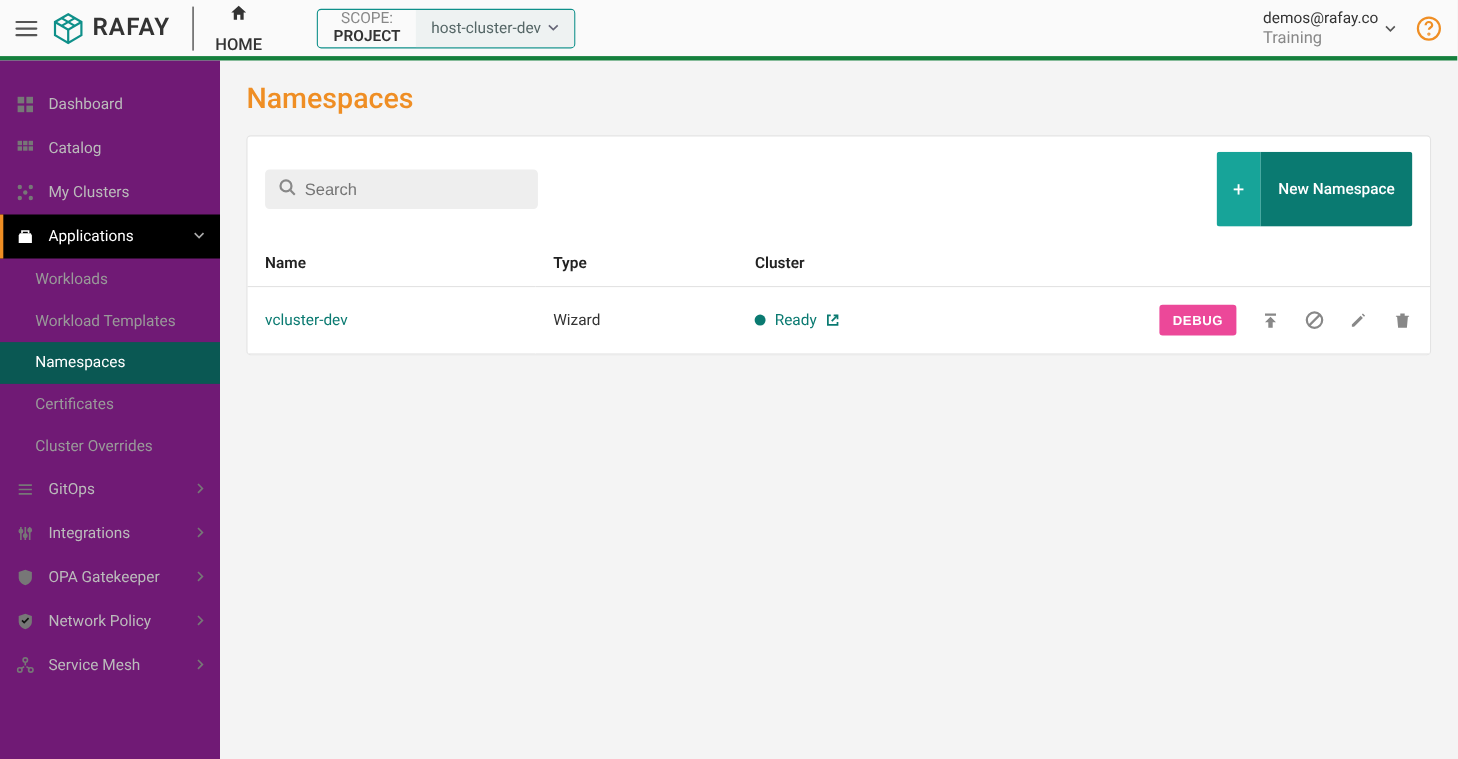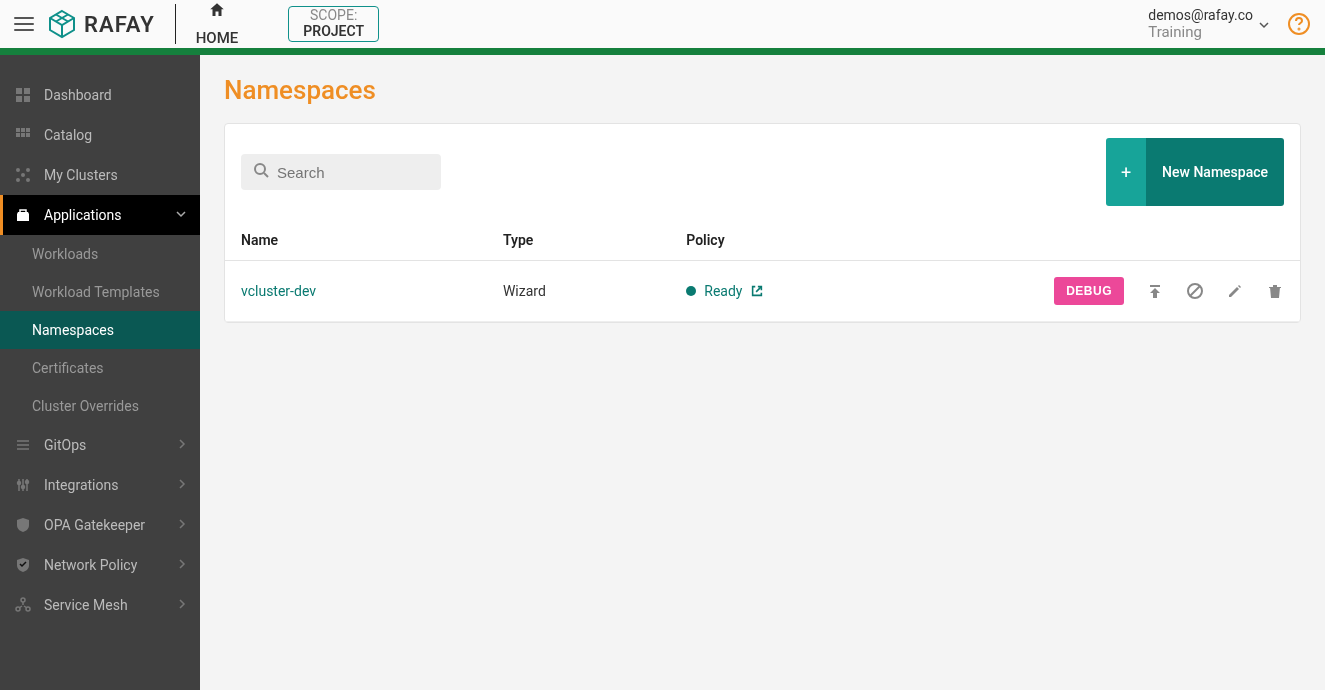--- a/index.html
+++ b/index.html
@@ -8,21 +8,21 @@
     background: #f4f4f4;
     color: #333;
     width: 1325px;
     height: 690px;
     overflow: hidden;
   }
   
   .topbar {
     height: 55px;
     background: #fafafa;
-    border-bottom: 7px solid #15803d;
+    border-bottom: 4px solid #15803d;
     display: flex;
     align-items: center;
     padding: 0 14px;
     gap: 10px;
   }
   .hamburger { cursor: pointer; display:flex;flex-direction:column;gap:4px;}
   .hamburger span{display:block;width:20px;height:2px;background:#555;border-radius:1px;}
   .logo { display: flex; align-items: center; gap: 6px; margin-left: 2px;}
   .logo-mark svg { display:block; }
   .logo-text { font-size: 22px; letter-spacing: 1px; font-weight: 600; color:#333;}
@@ -43,21 +43,21 @@
   .spacer { flex:1; }
   .user-box { text-align:left; margin-right:8px; cursor:pointer; display:flex; align-items:center; gap:6px;}
   .user-text { display:flex; flex-direction:column;}
   .user-email { font-size:14px; color:#333;}
   .user-org { font-size:15px; color:#888;}
   .help-icon { width:24px;height:24px;}
   
   .layout { display:flex; height: calc(690px - 55px); }
   .sidebar {
     width: 200px;
-    background: #404040;
+    background: #701a75;
     color: #ccc;
     display:flex;
     flex-direction:column;
     font-size: 14px;
   }
   .sidebar .section-gap { height: 20px; }
   .nav-item, .nav-sub {
     display:flex; align-items:center; gap:12px;
     padding: 12px 14px;
     cursor:pointer;
@@ -80,21 +80,21 @@
   .card {
     background:#fff;
     border:1px solid #e3e3e3;
     border-radius:4px;
   }
   .card-header {
     display:flex; align-items:center; padding: 14px 16px;
   }
   .search-wrap {
     background:#eee; border-radius:4px; display:flex; align-items:center;
-    padding: 8px 12px; gap:8px; width: 200px;
+    padding: 8px 12px; gap:8px; width: 248px;
   }
   .search-wrap input { border:none; background:transparent; outline:none; font-size:15px; color:#333; width:100%;}
   .btn-new {
     margin-left:auto; display:flex; align-items:stretch; border-radius:3px; overflow:hidden;
     cursor:pointer;
   }
   .btn-new .plus { background:#17a499; color:#fff; width:40px; display:flex; align-items:center; justify-content:center; font-size:18px;}
   .btn-new .lbl { background:#0a7a71; color:#fff; padding: 26px 16px; font-size:14px; font-weight:500;}
   table.data { width:100%; border-collapse:collapse; }
   table.data th {
@@ -142,20 +142,28 @@
       <svg width="18" height="18" viewBox="0 0 24 24" fill="#333">
           <path d="M12 3l9 8h-3v9h-4v-6h-4v6H6v-9H3z"></path>
         </svg>
     </span>
     <span>HOME</span>
   </div>
   <div class="scope-box">
     <div class="scope-left">
       <span>SCOPE: </span>
       <b>PROJECT</b>
+    </div>
+    <div class="scope-right">
+      <span>host-cluster-dev</span>
+      <span>
+        <svg width="10" height="10" viewBox="0 0 10 10">
+            <path d="M1 3l4 4 4-4" stroke="#667" stroke-width="1.5" fill="none"></path>
+          </svg>
+      </span>
     </div>
   </div>
   <div class="spacer"></div>
   <div class="user-box">
     <div class="user-text">
       <span class="user-email">demos@rafay.co</span>
       <span class="user-org">Training</span>
     </div>
     <span>
       <svg width="10" height="10" viewBox="0 0 10 10">
@@ -347,21 +355,21 @@
           <div class="plus">+</div>
           <div class="lbl">New Namespace</div>
         </div>
       </div>
 
       <table class="data">
         <thead>
           <tr>
             <th>Name</th>
             <th>Type</th>
-            <th>Policy</th>
+            <th>Cluster</th>
             <th style="width:360px"></th>
           </tr>
         </thead>
         <tbody>
           <tr>
             <td>
               <span class="link">vcluster-dev</span>
             </td>
             <td>
               <span>Wizard</span>

